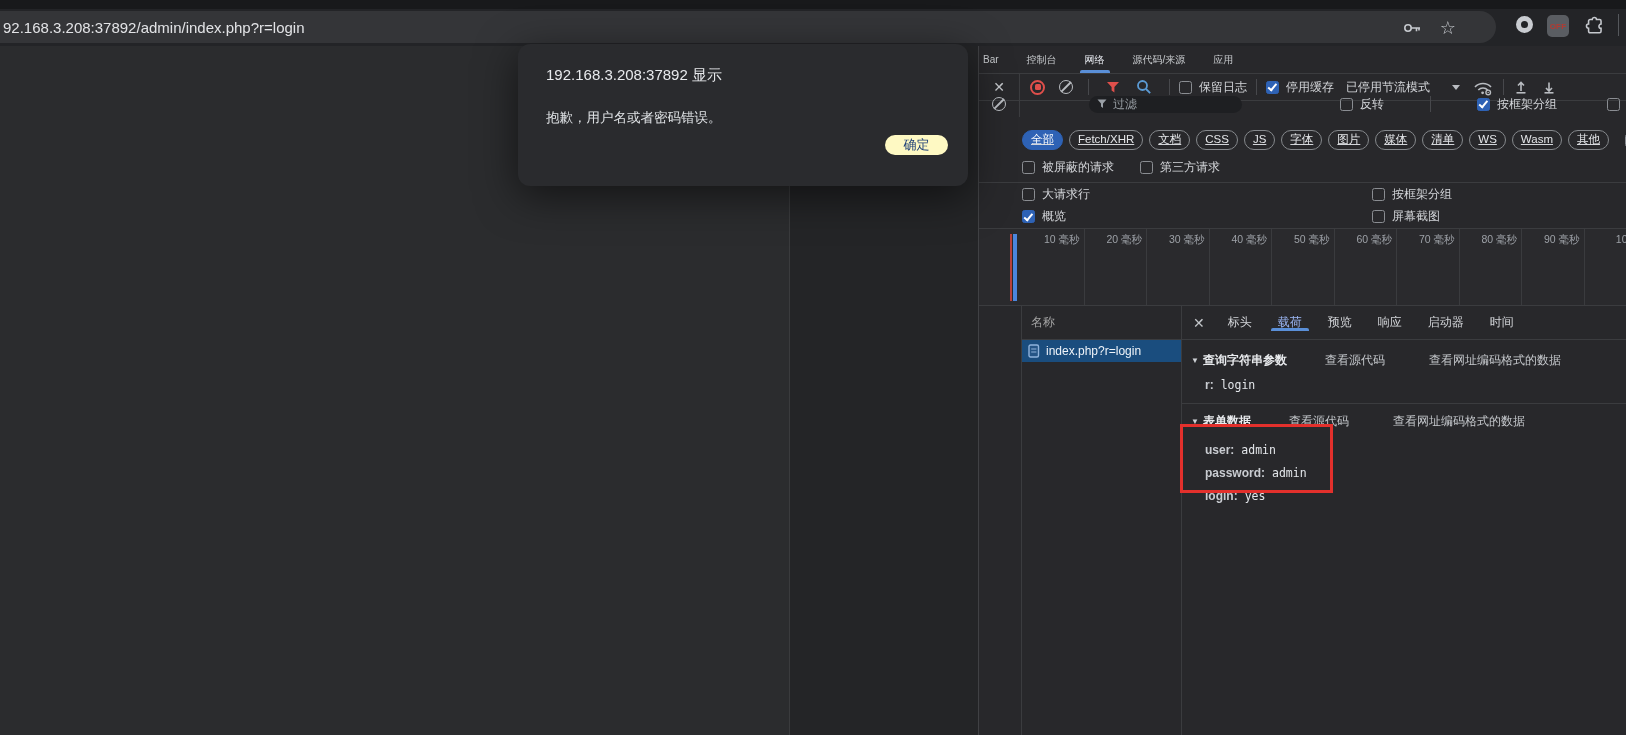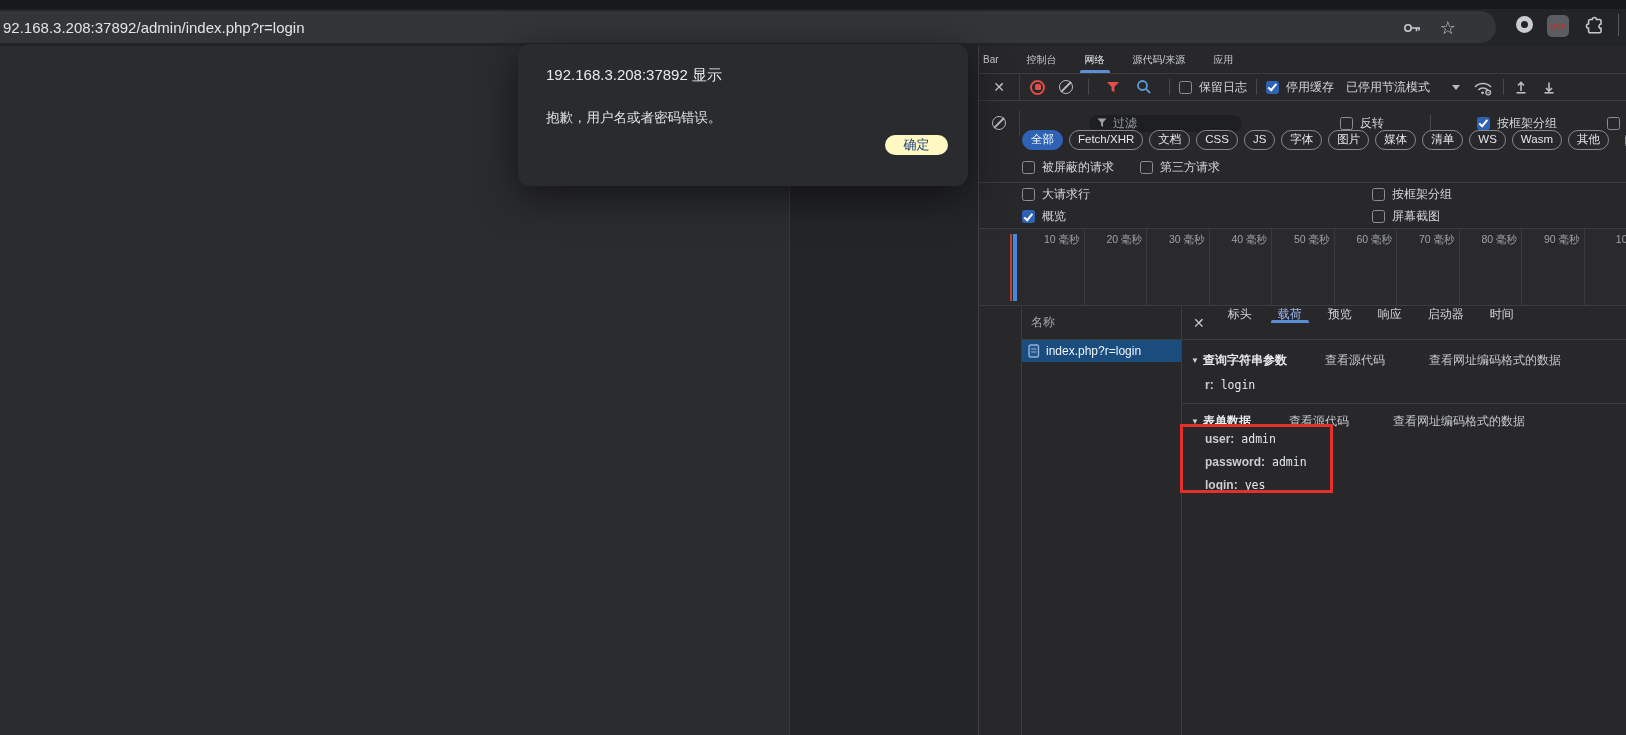--- a/index.html
+++ b/index.html
@@ -25,22 +25,22 @@
   .page-area{position:absolute;left:0;top:46px;width:789px;height:689px;background:#2b2c2e;border-right:1px solid #3a3b3d;}
   .page-strip{position:absolute;left:790px;top:46px;width:188px;height:689px;background:#242527;}
   
   .devtools{position:absolute;left:978px;top:46px;width:648px;height:689px;background:#28282b;border-left:1px solid #404144;font-size:12px;color:#d3d5d9;}
   .dt-tabs{position:absolute;left:0;top:0;width:648px;height:28px;border-bottom:1px solid #3b3c3f;display:flex;align-items:stretch;gap:24px;padding-left:2px;box-sizing:border-box;overflow:hidden;}
   .dt-tab{position:relative;display:flex;align-items:center;padding:0 2px;font-size:10px;color:#c7cacd;white-space:nowrap;cursor:default;}
   .dt-tab.active{color:#e9ecf2;}
   .dt-tab.active::after{content:"";position:absolute;left:-3px;right:-3px;bottom:0;height:3px;background:#5a8fd8;border-radius:2px 2px 0 0;}
   .dt-row{display:flex;align-items:center;box-sizing:border-box;}
   .dt-row1{position:absolute;left:0;top:28px;width:648px;height:27px;border-bottom:1px solid #3b3c3f;}
-  .dt-row2{position:absolute;left:0;top:64px;width:648px;height:26px;gap:32px;}
-  .dt-row3{position:absolute;left:0;top:81px;width:648px;height:26px;padding-left:43px;gap:6px;white-space:nowrap;overflow:hidden;}
+  .dt-row2{position:absolute;left:0;top:45px;width:648px;height:26px;gap:32px;}
+  .dt-row3{position:absolute;left:0;top:81px;width:648px;height:26px;padding-left:43px;gap:6px;white-space:nowrap;overflow:hidden;text-decoration:underline;}
   .dt-row4{position:absolute;left:0;top:107px;width:648px;height:30px;border-bottom:1px solid #3b3c3f;padding-left:43px;gap:26px;}
   .dt-options{position:absolute;left:0;top:137px;width:648px;height:45px;display:grid;grid-template-columns:350px auto;align-items:center;padding-left:43px;box-sizing:border-box;}
   .gutter{width:40px;align-self:stretch;display:flex;align-items:center;justify-content:center;border-right:1px solid #3b3c3f;flex:none;}
   .vsep{width:1px;height:16px;background:#47484c;margin:0 9px;flex:none;}
   .close-x{font-size:14px;color:#c3c6ca;line-height:14px;}
   
   .icon-btn{display:flex;align-items:center;justify-content:center;flex:none;}
   .record-ring{width:11px;height:11px;border:2px solid #df4f4b;border-radius:50%;position:relative;margin:0 8px 0 10px;}
   .record-ring::after{content:"";position:absolute;left:2.5px;top:2.5px;width:6px;height:6px;background:#df4f4b;border-radius:1.5px;}
   .clear-circle{width:12px;height:12px;border:1.7px solid #b9bcc1;border-radius:50%;position:relative;margin:0 6px;}
@@ -82,21 +82,21 @@
   .sec-caret{font-size:8px;color:#cdd0d4;margin-right:4px;transform:translateY(-1px);}
   .sec-title{font-weight:bold;color:#e9ebee;font-size:12px;}
   .sec-link{color:#c4c7cb;font-size:12px;cursor:default;}
   .sec-link.l1{margin-left:38px;}
   .sec-link.l2{margin-left:44px;}
   .param{display:flex;align-items:baseline;gap:7px;margin:9px 0 0 14px;white-space:nowrap;}
   .param-key{font-weight:bold;color:#c9ccd1;font-size:12px;}
   .param-value{font-family:"DejaVu Sans Mono","Liberation Mono",monospace;font-size:11.5px;color:#e3e6ea;}
   .sec-divider{border-top:1px solid #3b3c3f;margin:11px 0 0 -9px;}
   .form-sec .sec-head{margin-top:9px;}
-  .form-sec .param:first-of-type{margin-top:2px;}
+  .form-sec .param:first-of-type{margin-top:13px;}
   .annotation-box{position:absolute;left:-2px;top:118px;width:147px;height:63px;border:3px solid #e3302c;z-index:5;pointer-events:none;}
   
   .js-dialog{position:absolute;left:518px;top:44px;width:450px;height:142px;background:#2a2b2e;border-radius:12px;box-shadow:0 10px 42px rgba(0,0,0,.55);z-index:50;}
   .js-dialog .d-title{position:absolute;left:28px;top:22px;font-size:15px;color:#e8eaed;}
   .js-dialog .d-msg{position:absolute;left:28px;top:53px;font-size:13.5px;color:#dfe2e5;margin-top:12px;}
   .js-dialog .d-ok{position:absolute;right:20px;top:91px;width:63px;height:20px;border-radius:16px;background:#fef9c3;border:none;color:#1d3f77;font-size:13px;display:flex;align-items:center;justify-content:center;cursor:default;font-family:inherit;}
   svg{display:block;}
 </style>
 </head>
 <body>
@@ -341,21 +341,21 @@
           <span>index.php?r=login</span>
         </div>
         </div>
     </div>
 
     <div class="details">
       <div class="det-tabs">
         <span class="det-close">
             <span class="close-x">✕</span>
           </span>
-        <span style="display:flex;gap:20px;align-items:flex-start;">
+        <span style="display:flex;gap:20px;align-items:center;">
 
         <span class="det-tab">
               <span>标头</span>
             </span>
             <span class="det-tab active">
               <span>载荷</span>
             </span>
             <span class="det-tab">
               <span>预览</span>
             </span>

